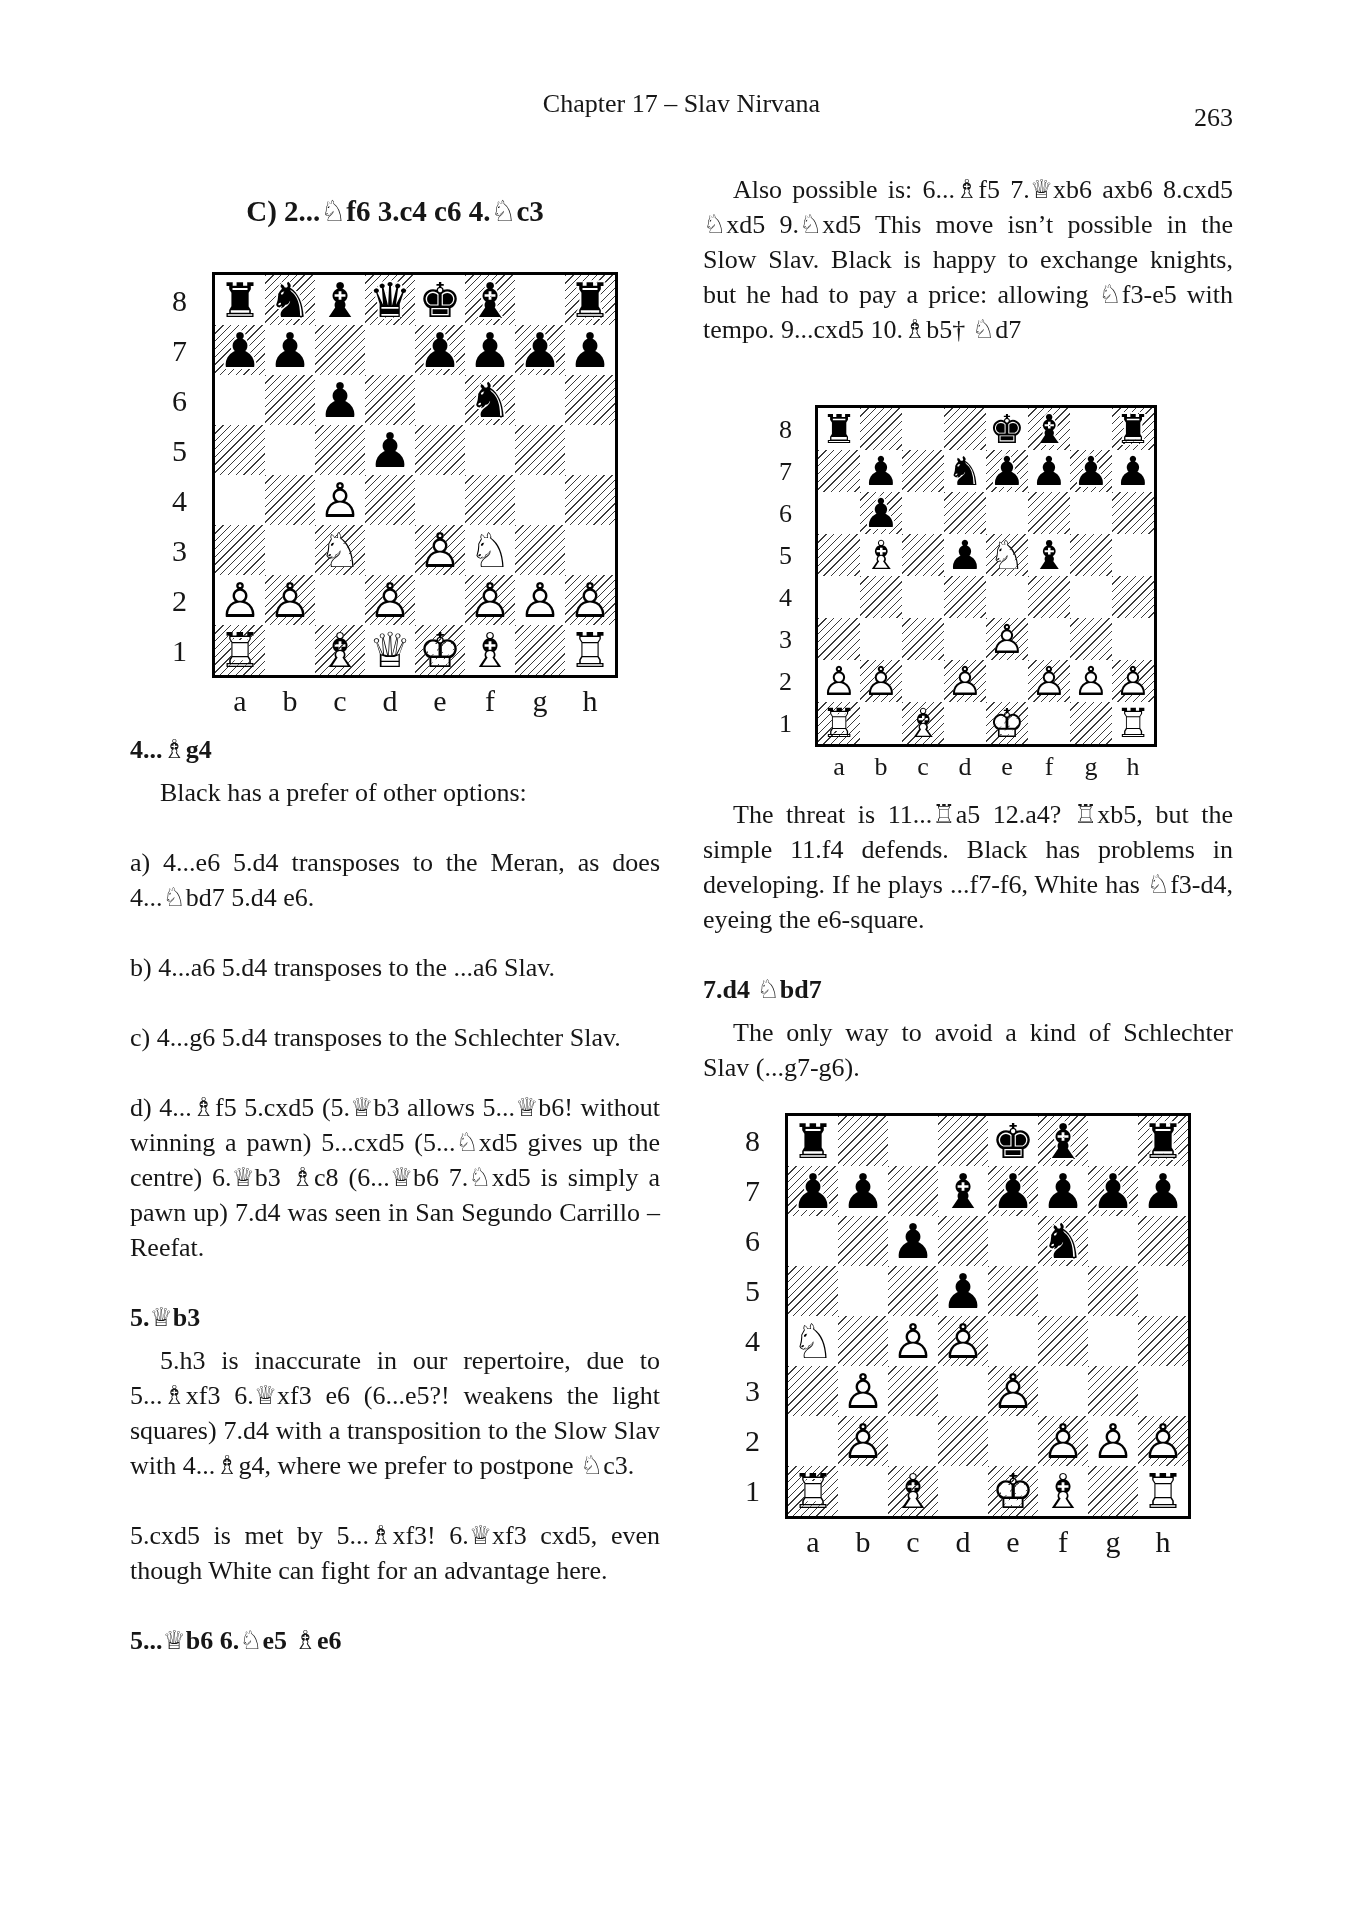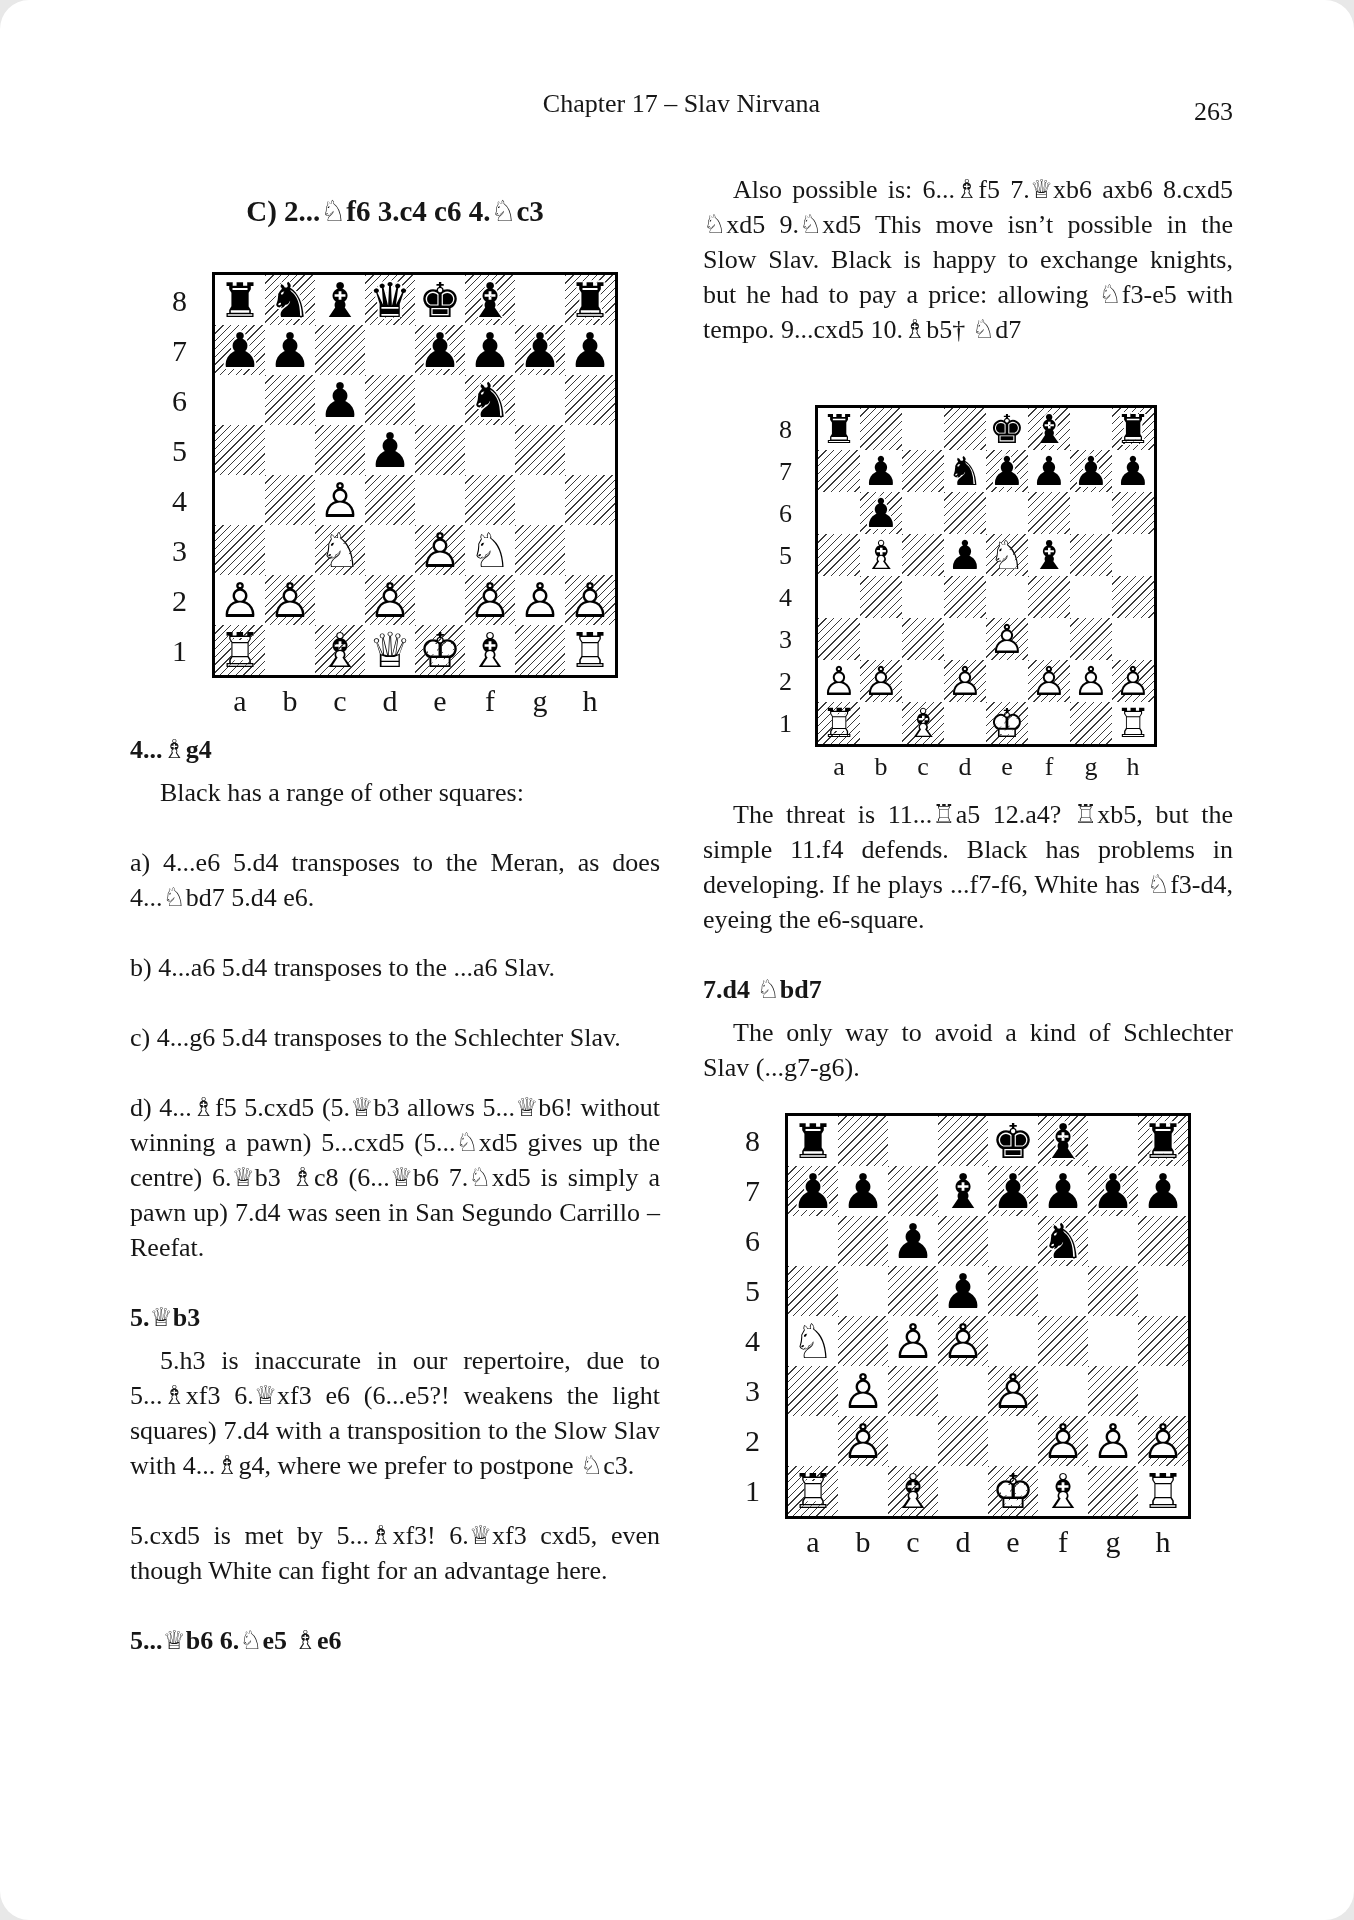--- a/index.html
+++ b/index.html
@@ -1,25 +1,25 @@
 <!DOCTYPE html>
 <html><head>
 <meta charset="utf-8">
 <style>
   html,body{margin:0;padding:0;background:#e8e8e8;}
   .page{
     width:1354px;height:1920px;background:#ffffff;box-sizing:border-box;
     padding:86px 121px 0 130px;position:relative;
     font-family:"Liberation Serif","DejaVu Serif","DejaVu Sans",serif;
-    color:#161616;font-size:26px;line-height:35px;border-radius:29px;
+    color:#161616;font-size:26px;line-height:35px;
   }
   
   .running-head{position:relative;height:38px;font-size:26px;}
   .head-title{position:absolute;left:0;right:0;text-align:center;}
-  .page-num{position:absolute;right:0;top:8px;}
+  .page-num{position:absolute;right:0;top:14px;}
   
   .columns{display:flex;gap:43px;margin-top:40px;}
   .col{width:530px;}
   h2.section{font-size:29px;font-weight:bold;text-align:center;margin:28px 0 0;line-height:38px;}
   p{margin:35px 0 0;text-align:justify;}
   p.tight{margin-top:8px;}
   p.ind{text-indent:30px;}
   p.move{font-weight:bold;text-align:left;}
   p.after-dg{margin-top:15px;}
   
@@ -219,21 +219,21 @@
             <div class="flbl">c</div>
             <div class="flbl">d</div>
             <div class="flbl">e</div>
             <div class="flbl">f</div>
             <div class="flbl">g</div>
             <div class="flbl">h</div>
           </div>
       </div>
 
       <p class="move after-dg">4...♗g4</p>
-      <p class="tight ind">Black has a range of other squares:</p>
+      <p class="tight ind">Black has a prefer of other options:</p>
       <p>a) 4...e6 5.d4 transposes to the Meran, as does 4...♘bd7 5.d4 e6.</p>
       <p>b) 4...a6 5.d4 transposes to the ...a6 Slav.</p>
       <p>c) 4...g6 5.d4 transposes to the Schlechter Slav.</p>
       <p>d) 4...♗f5 5.cxd5 (5.♕b3 allows 5...♕b6! without winning a pawn) 5...cxd5 (5...♘xd5 gives up the centre) 6.♕b3 ♗c8 (6...♕b6 7.♘xd5 is simply a pawn up) 7.d4 was seen in San Segundo Carrillo – Reefat.</p>
       <p class="move">5.♕b3</p>
       <p class="tight ind">5.h3 is inaccurate in our repertoire, due to 5...♗xf3 6.♕xf3 e6 (6...e5?! weakens the light squares) 7.d4 with a transposition to the Slow Slav with 4...♗g4, where we prefer to postpone ♘c3.</p>
       <p>5.cxd5 is met by 5...♗xf3! 6.♕xf3 cxd5, even though White can fight for an advantage here.</p>
       <p class="move">5...♕b6 6.♘e5 ♗e6</p>
     </div>
 

